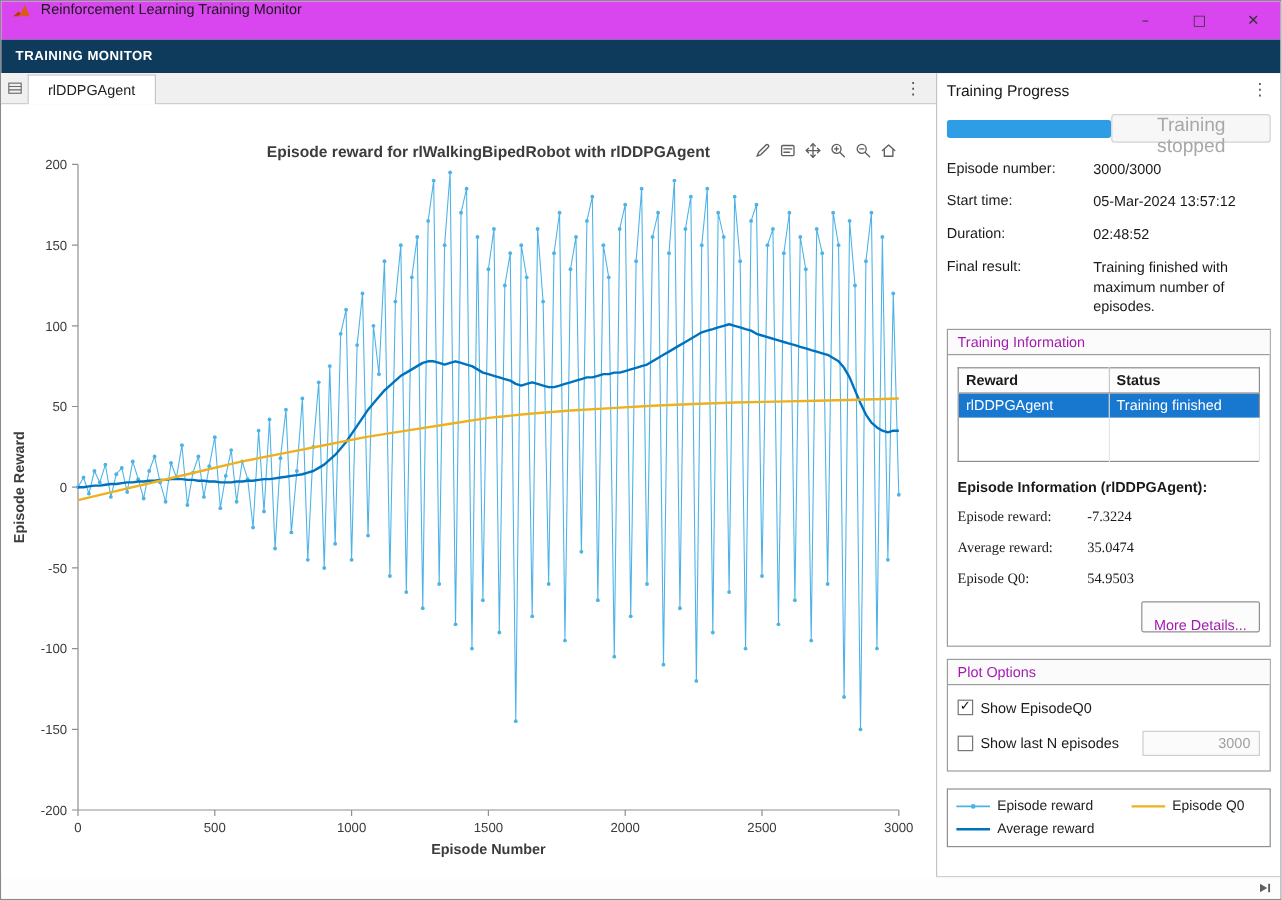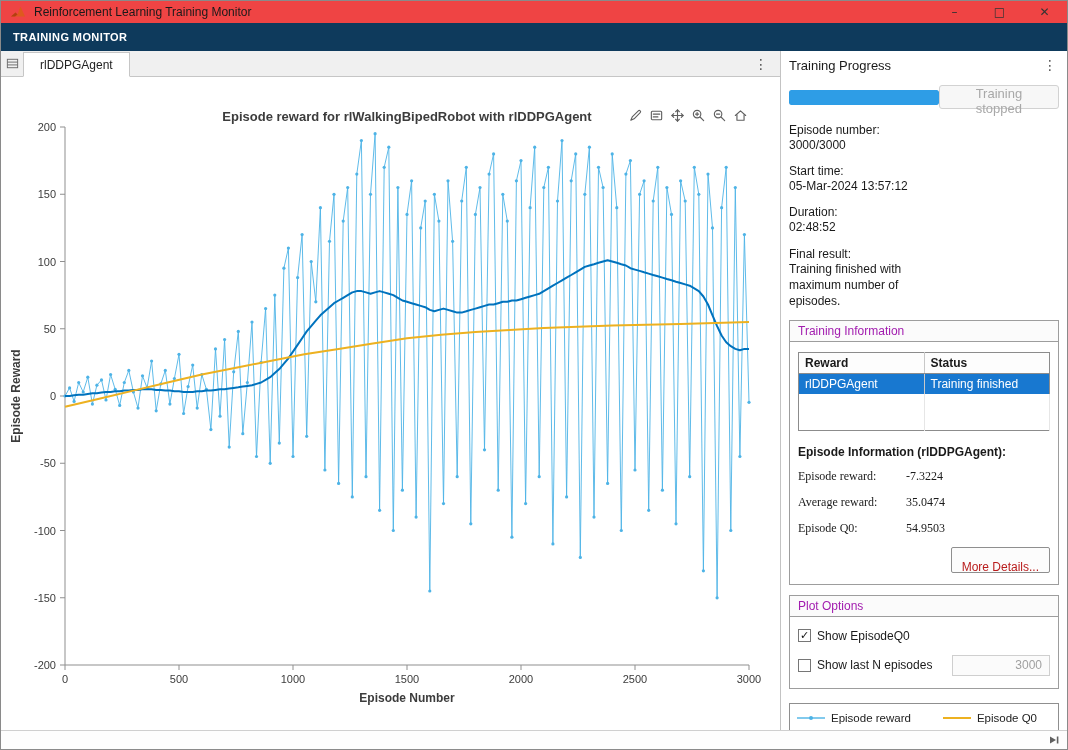--- a/index.html
+++ b/index.html
@@ -10,22 +10,22 @@
   }
   .window {
     width: 1068px; height: 750px;
     border: 1px solid #8a8a8a;
     background: #fff;
     display: flex; flex-direction: column;
     overflow: hidden;
   }
   
   .titlebar {
-    height: 22px; background: #ef4444;
-    display: flex; align-items: center;
+    height: 32px; background: #d946ef;
+    display: flex; align-items: flex-start;
     flex: 0 0 auto;
   }
   .titlebar .logo { margin-left: 9px; width: 16px; height: 16px; }
   .titlebar .title { margin-left: 8px; font-size: 12px; color: #1a1a1a; }
   .win-controls { margin-left: auto; display: flex; height: 100%; }
   .win-btn {
     width: 45px; height: 100%; border: none; background: transparent;
     font-size: 12px; color: #333; cursor: default;
     display: flex; align-items: center; justify-content: center;
     font-family: "DejaVu Sans", sans-serif;
@@ -82,25 +82,25 @@
   .rp-header { height: 28px; display: flex; align-items: center; font-size: 13px; }
   .rp-header .kebab { padding-right: 2px; }
   .progress-row { display: flex; align-items: center; margin-top: 6px; }
   .progress-track {
     width: 150px; height: 15px; background: #e8e8e8; border-radius: 2px; overflow: hidden;
   }
   .progress-fill { height: 100%; background: var(--progress, #2e9de6); width: 0; border-radius: 2px; }
   .btn-disabled {
     margin-left: auto; height: 24px; padding: 0 11px;
     border: 1px solid #d2d2d2; border-radius: 3px;
-    background: #f7f7f7; color: #a8a8a8; font-size: 13px;
+    background: #f7f7f7; color: #a8a8a8; font-size: 16px;
     font-family: "Liberation Sans", sans-serif;
   }
   .kv { margin-top: 14px; }
-  .kv-row { display: flex; margin-bottom: 11px; flex-direction: column; }
+  .kv-row { display: flex; margin-bottom: 11px; }
   .kv-label { width: 122px; flex: 0 0 auto; color: #1a1a1a; }
   .kv-value { width: 152px; line-height: 1.35; }
   
   .section { border: 1px solid #9d9d9d; margin-top: 10px; background: #fff; }
   .section-title { padding: 3px 8px; border-bottom: 1px solid #9d9d9d; background: #fbfbfb; color: #a21caf; }
   .ti-table {
     border-collapse: collapse; margin: 10px 8px 0 8px;
     width: calc(100% - 16px); font-size: 12px; border: 1px solid #8c8c8c;
   }
   .ti-table th {
@@ -112,21 +112,21 @@
   .ti-table td { padding: 3px 6px; border-right: 1px solid #c8c8c8; }
   .ti-table td:last-child { border-right: none; }
   .ti-table tr.selected { background: var(--sel, #1878d0); color: #fff; }
   .ti-table tr.filler td { height: 36px; border-right: 1px solid #e6e6e6; }
   .ep-title { font-weight: bold; margin: 14px 8px 10px 8px; }
   .ep-row { display: flex; margin: 0 8px 11px 8px; font-family: Liberation Serif, serif; }
   .ep-label { width: 108px; flex: 0 0 auto; }
   .btn-row { text-align: right; margin: 8px 8px 10px 8px; }
   .btn {
     height: 23px; padding: 12px 10px; border: 1px solid #8f8f8f; border-radius: 2px;
-    background: #fcfcfc; color: #b91c1c; font-size: 12px;
+    background: #fcfcfc; color: #a21caf; font-size: 12px;
     font-family: "Liberation Sans", sans-serif;
   }
   .opt-row { display: flex; align-items: center; margin: 12px 8px; }
   .checkbox {
     width: 13px; height: 13px; border: 1px solid #767676; background: #fff;
     display: inline-flex; align-items: center; justify-content: center;
     font-size: 11px; font-weight: bold; color: #111; margin-right: 6px;
     flex: 0 0 auto; line-height: 1;
   }
   .n-input {

